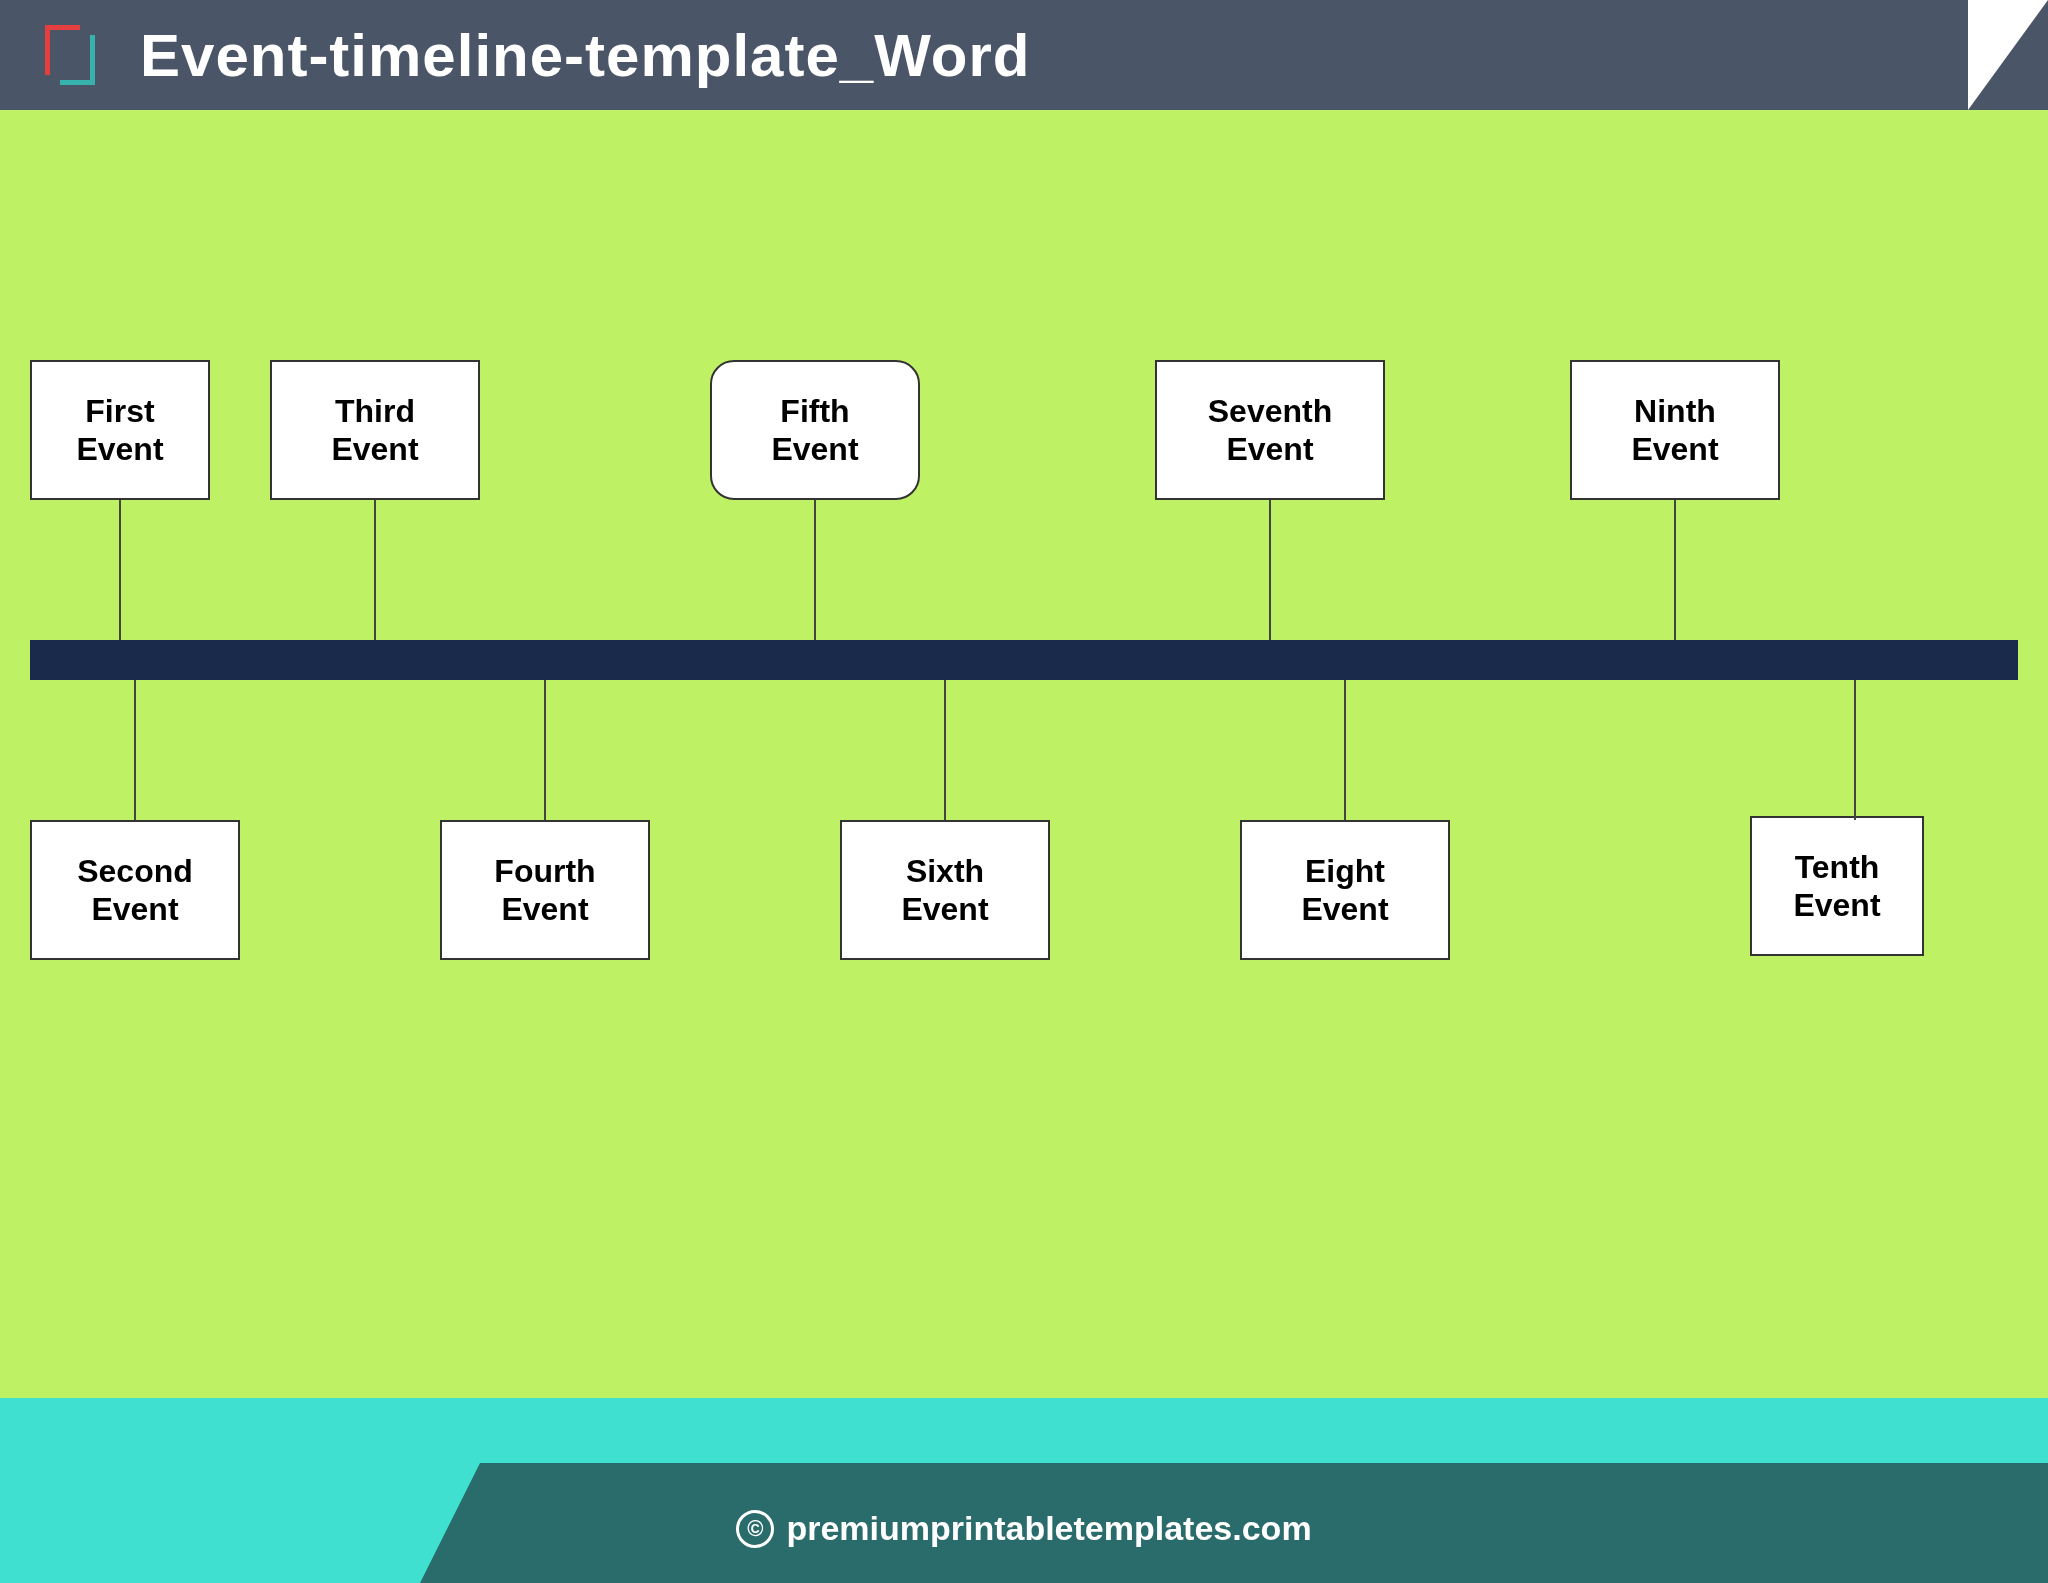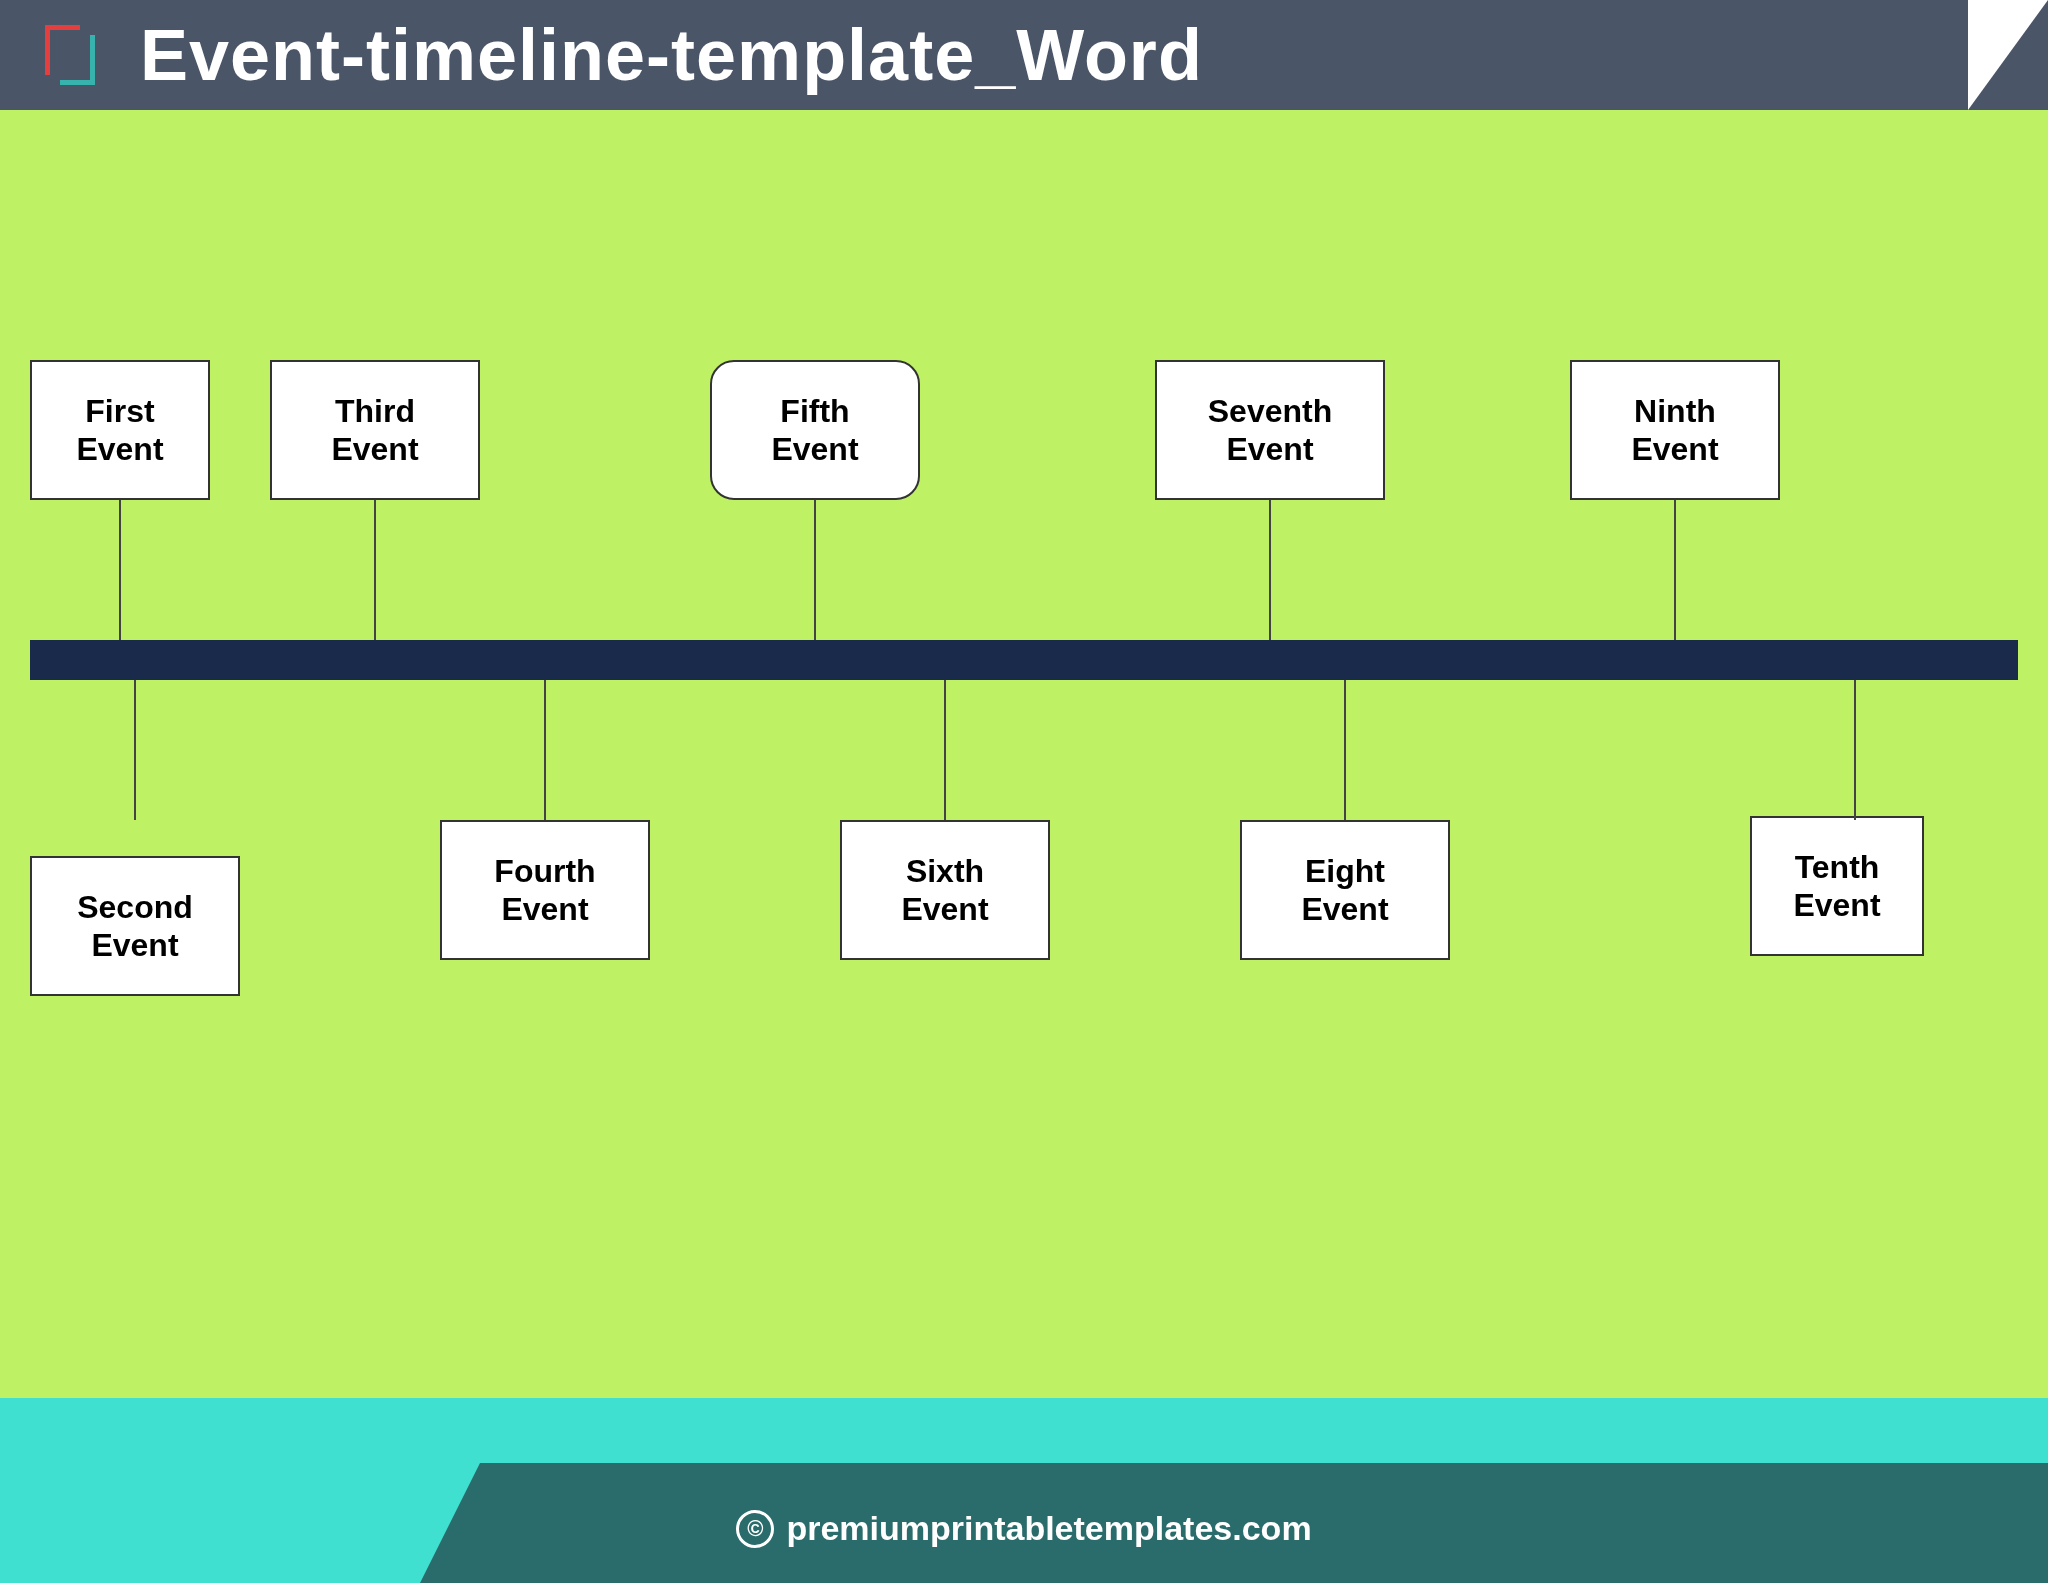--- a/index.html
+++ b/index.html
@@ -55,21 +55,21 @@
       top: 15px;
       left: 20px;
       width: 35px;
       height: 50px;
       border: 5px solid #38b2ac;
       border-left: none;
       border-top: none;
     }
     .header-title {
       color: #ffffff;
-      font-size: 72px;
+      font-size: 60px;
       font-weight: bold;
       letter-spacing: 1px;
     }
 
     
     .main {
       width: 100%;
       height: 1350px;
       background: #bef264;
       position: relative;
@@ -208,21 +208,21 @@
     <div class="connector" style="left: 1269px; top: 240px; height: 140px;"></div>
 
     <div class="event-box" style="left: 1570px; top: 100px; width: 210px; height: 140px;">
       <span>Ninth<br>Event</span>
     </div>
 
     <div class="connector" style="left: 1674px; top: 240px; height: 140px;"></div>
 
     <div class="timeline-bar"></div>
 
-    <div class="event-box" style="left: 30px; top: 560px; width: 210px; height: 140px; margin-top: 36px;">
+    <div class="event-box" style="left: 30px; top: 560px; width: 210px; height: 140px;">
       <span>Second<br>Event</span>
     </div>
 
     <div class="connector" style="left: 134px; top: 420px; height: 140px;"></div>
 
     <div class="event-box" style="left: 440px; top: 560px; width: 210px; height: 140px;">
       <span>Fourth<br>Event</span>
     </div>
 
     <div class="connector" style="left: 544px; top: 420px; height: 140px;"></div>

